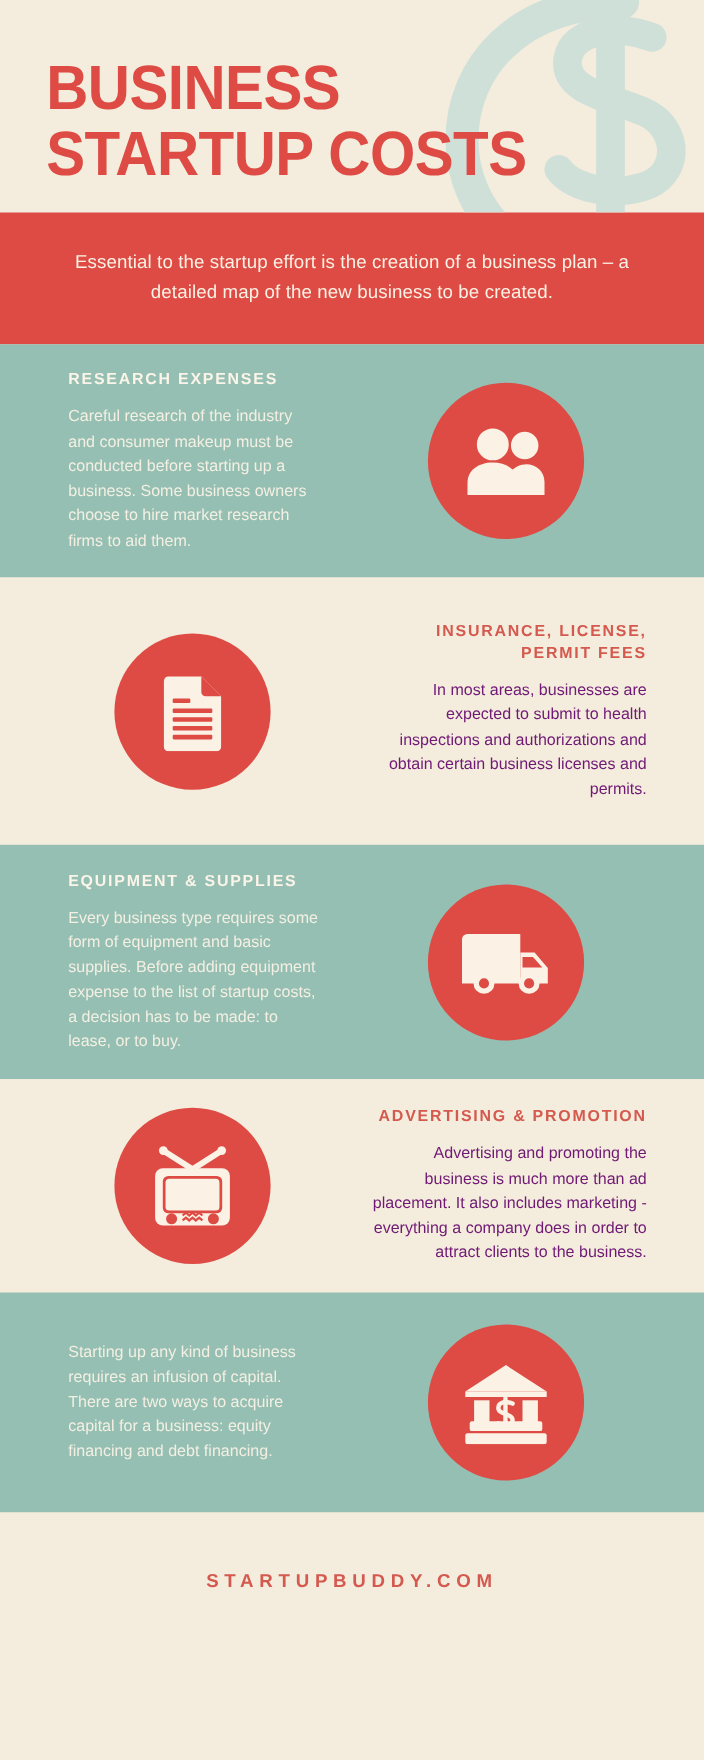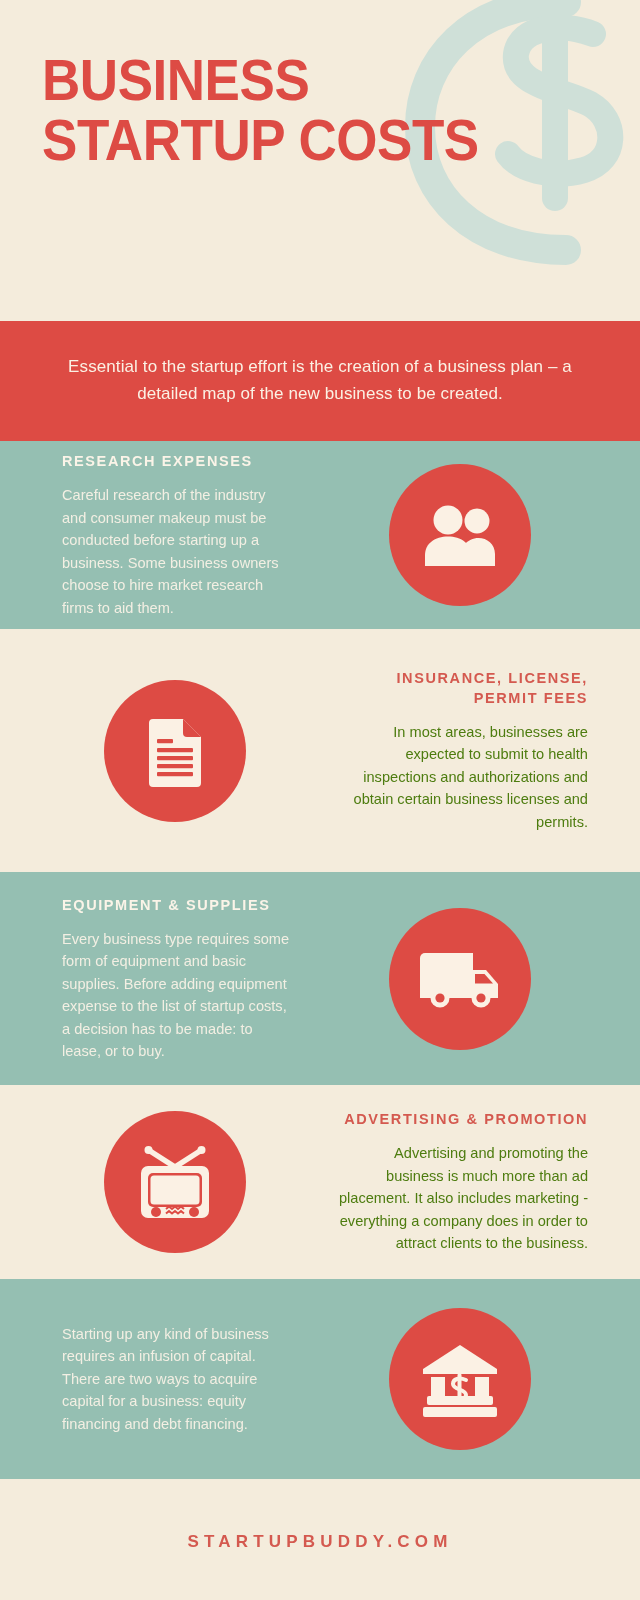--- a/index.html
+++ b/index.html
@@ -6,21 +6,21 @@
   html, body {
     width:640px; height:1600px;
     font-family:"Liberation Sans", sans-serif;
     background:#f4ecdc;
     overflow:hidden;
   }
   .page { position:relative; width:640px; height:1600px; background:#f4ecdc; }
 
   
   .header {
-    position:relative; height:321px; width:100%;
+    position:relative; height:193px; width:100%;
     background:#f4ecdc; overflow:hidden;
   }
   .watermark {
     position:absolute; right:-10px; top:-18px;
     width:300px; height:285px;
     pointer-events:none;
   }
   .header-title {
     position:absolute; left:42px; top:50px;
     z-index:2;
@@ -79,21 +79,21 @@
   }
   .teal .sec-title { color:#fbf4e8; }
   .cream .sec-title { color:#d4594f; }
 
   .sec-body {
     font-size:14.6px;
     line-height:22.5px;
     font-weight:300;
   }
   .teal .sec-body { color:#f3efe3; }
-  .cream .sec-body { color:#4d7c0f; }
+  .cream .sec-body { color:#701a75; }
 
   .circle {
     width:142px; height:142px;
     border-radius:50%;
     background:#dd4b44;
     display:flex; align-items:center; justify-content:center;
   }
   .circle svg { display:block; }
 
   
@@ -103,21 +103,21 @@
     display:flex; align-items:center; justify-content:center;
   }
   .footer-text {
     color:#d4594f;
     font-size:17px;
     font-weight:bold;
     letter-spacing:5.2px;
   }
 
   
-  #sec1 { height:188px; }
+  #sec1 { height:212px; }
   #sec2 { height:243px; }
   #sec3 { height:213px; }
   #sec4 { height:194px; }
   #sec5 { height:200px; }
 </style>
 </head>
 <body>
 
 <div class="page">
 

